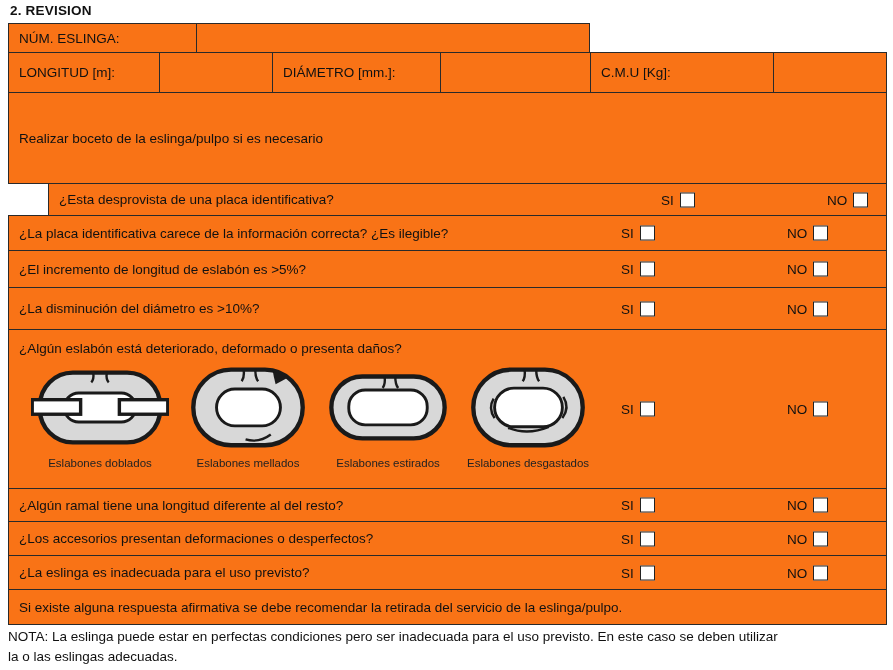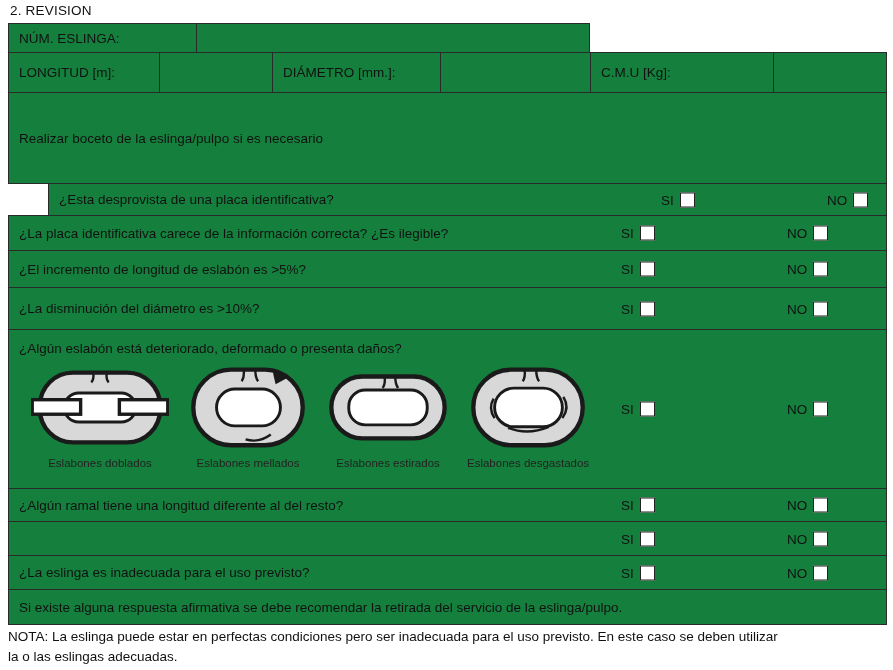--- a/index.html
+++ b/index.html
@@ -1,20 +1,20 @@
 <!DOCTYPE html>
 <html><head>
 <meta charset="utf-8">
 <style>
   html,body { margin:0; padding:0; background:#ffffff; }
   body { width:893px; height:670px; font-family:"Liberation Sans", sans-serif; color:#111; }
   .page { position:relative; width:893px; height:670px; background:#fff; overflow:hidden; }
-  .page-title { position:absolute; left:10px; top:3px; font-size:13.5px; font-weight:normal; letter-spacing:.2px; }
+  .page-title { position:absolute; left:10px; top:3px; font-size:13.5px; font-weight:bold; letter-spacing:.2px; }
   .sheet { position:absolute; left:8px; top:23px; width:879px; }
-  .row { position:relative; box-sizing:border-box; border:1px solid #2a2a2a; display:flex; align-items:center; background:#15803d; }
+  .row { position:relative; box-sizing:border-box; border:1px solid #2a2a2a; display:flex; align-items:center; background:#f97316; }
   .row + .row { margin-top:-1px; }
   .cell { box-sizing:border-box; height:100%; display:flex; align-items:center; padding-left:10px; font-size:13.5px; }
   .cell.bordered { border-right:1px solid #2a2a2a; }
   .q-text { padding-left:10px; font-size:13.5px; }
   .yes-group, .no-group { position:absolute; display:flex; align-items:center; gap:6px; font-size:13.5px; top:50%; transform:translateY(-50%); }
   .yes-group { left:612px; }
   .no-group { left:778px; }
   .checkbox { width:15px; height:15px; box-sizing:border-box; border:1.5px solid #222; background:#fff; }
   
   .desc-row { display:block; }
@@ -169,20 +169,21 @@
       <div class="yes-group">
           <span>SI</span>
           <span class="checkbox"></span>
         </div>
       <div class="no-group">
           <span>NO</span>
           <span class="checkbox"></span>
         </div>
     </div>
     <div class="row" style="height:35px;">
+      <div class="q-text">¿Los accesorios presentan deformaciones o desperfectos?</div>
       <div class="yes-group">
           <span>SI</span>
           <span class="checkbox"></span>
         </div>
       <div class="no-group">
           <span>NO</span>
           <span class="checkbox"></span>
         </div>
     </div>
     <div class="row" style="height:35px;">

